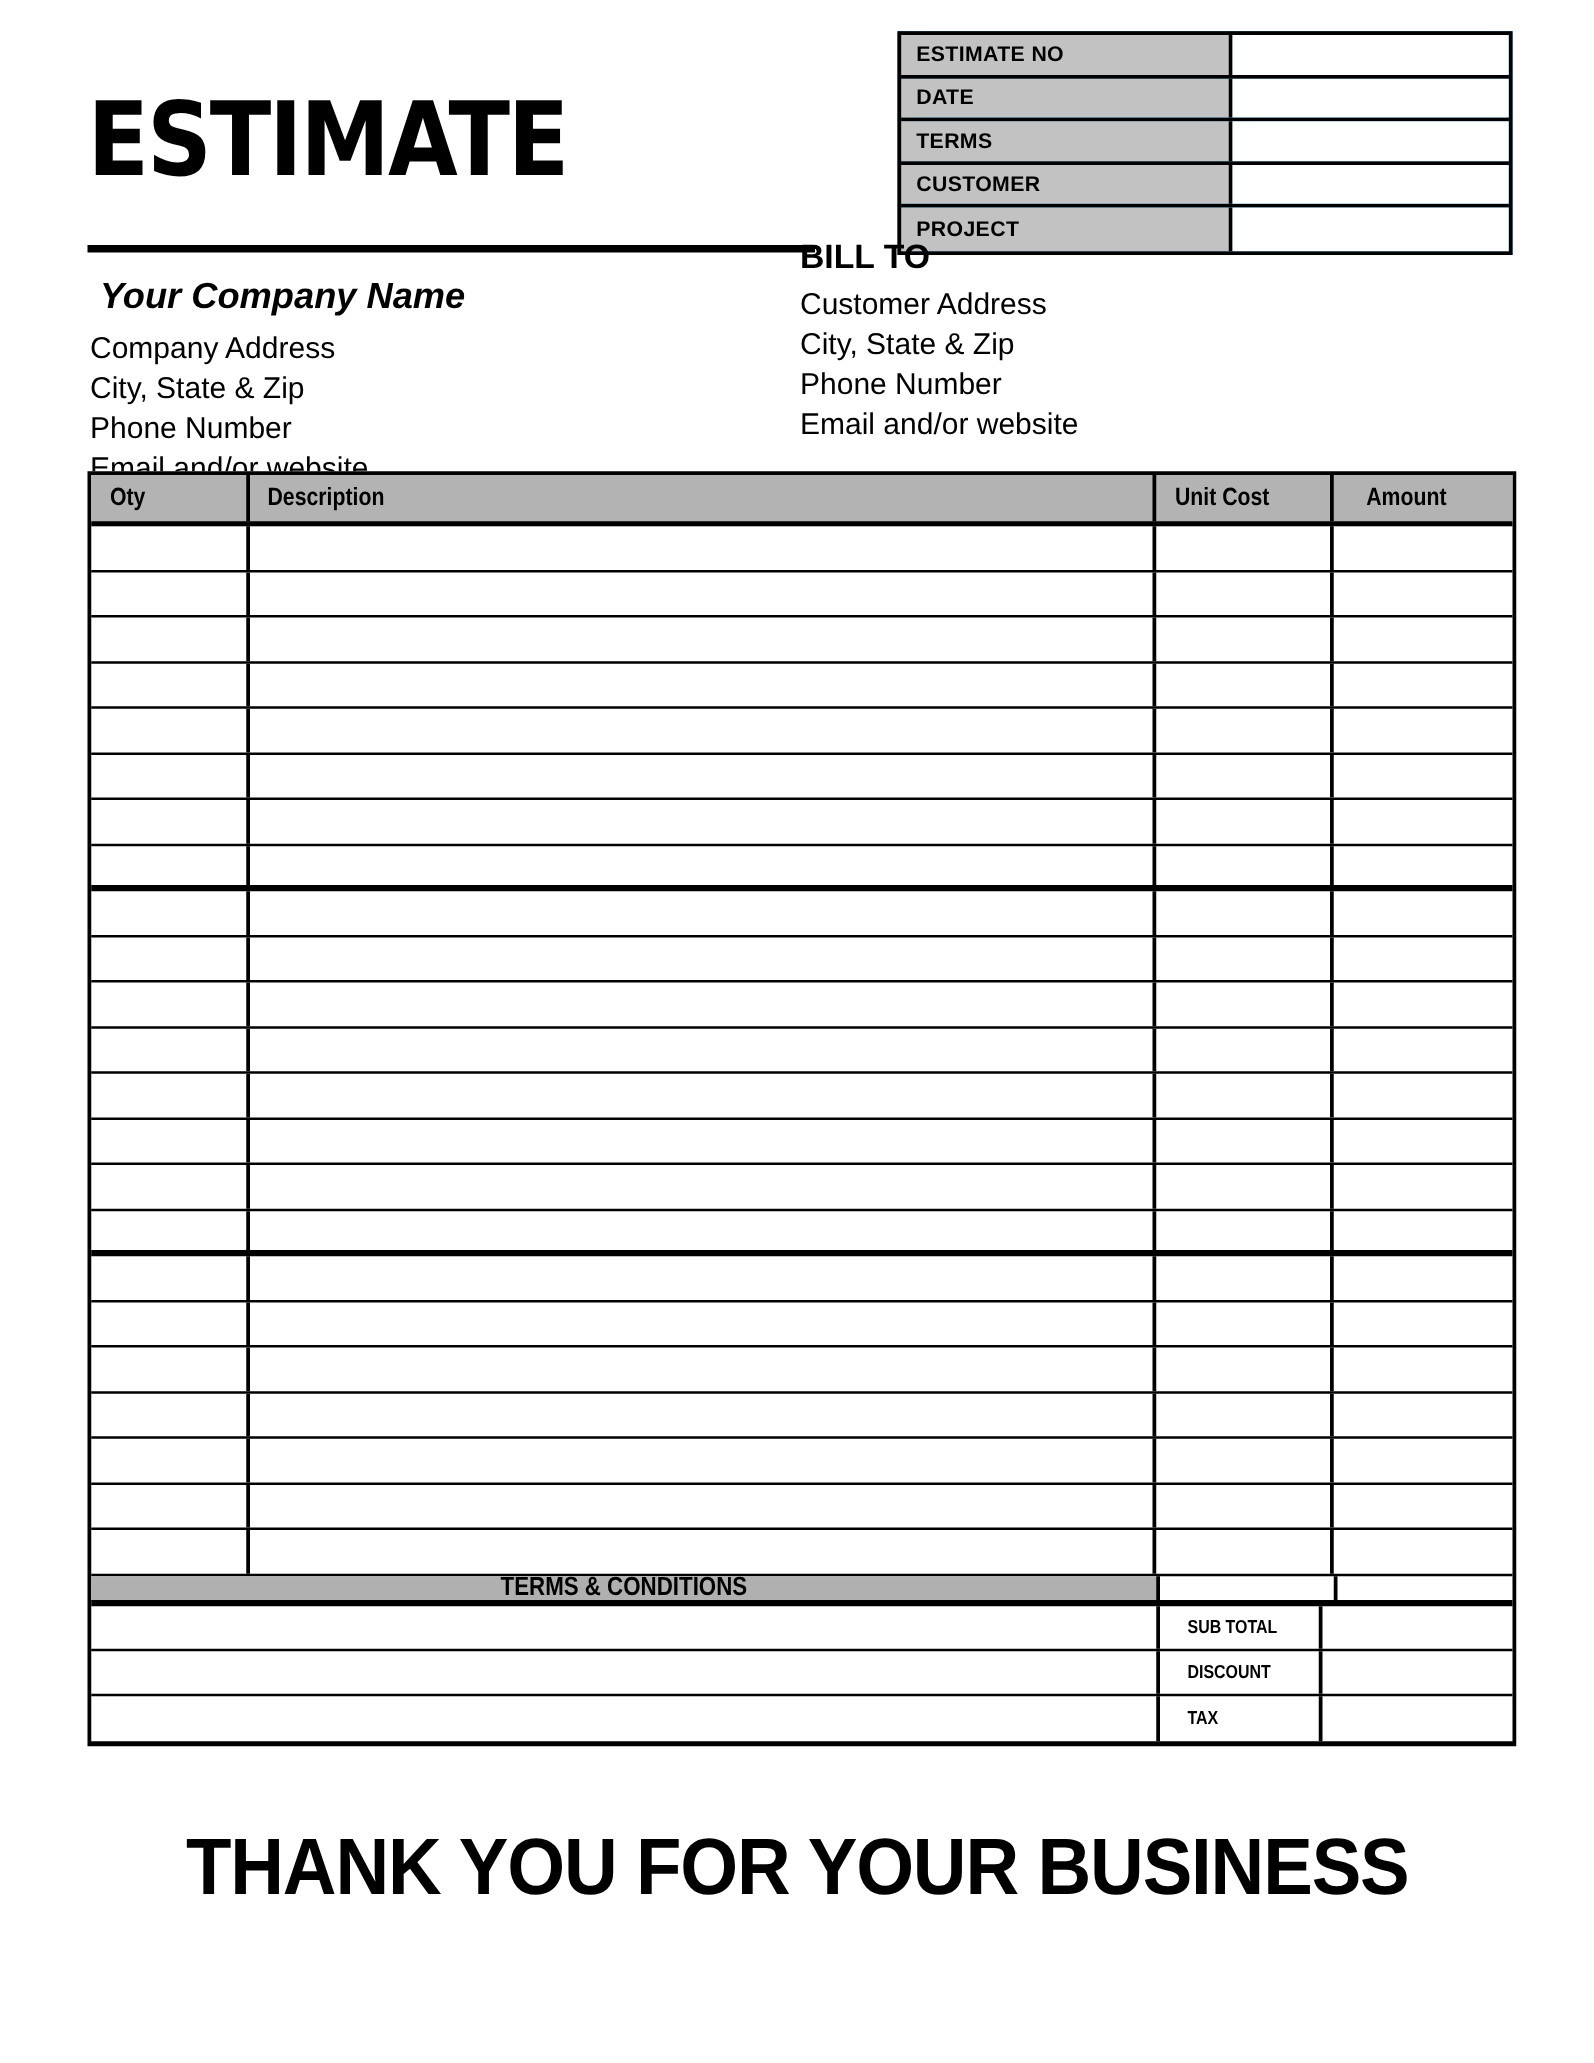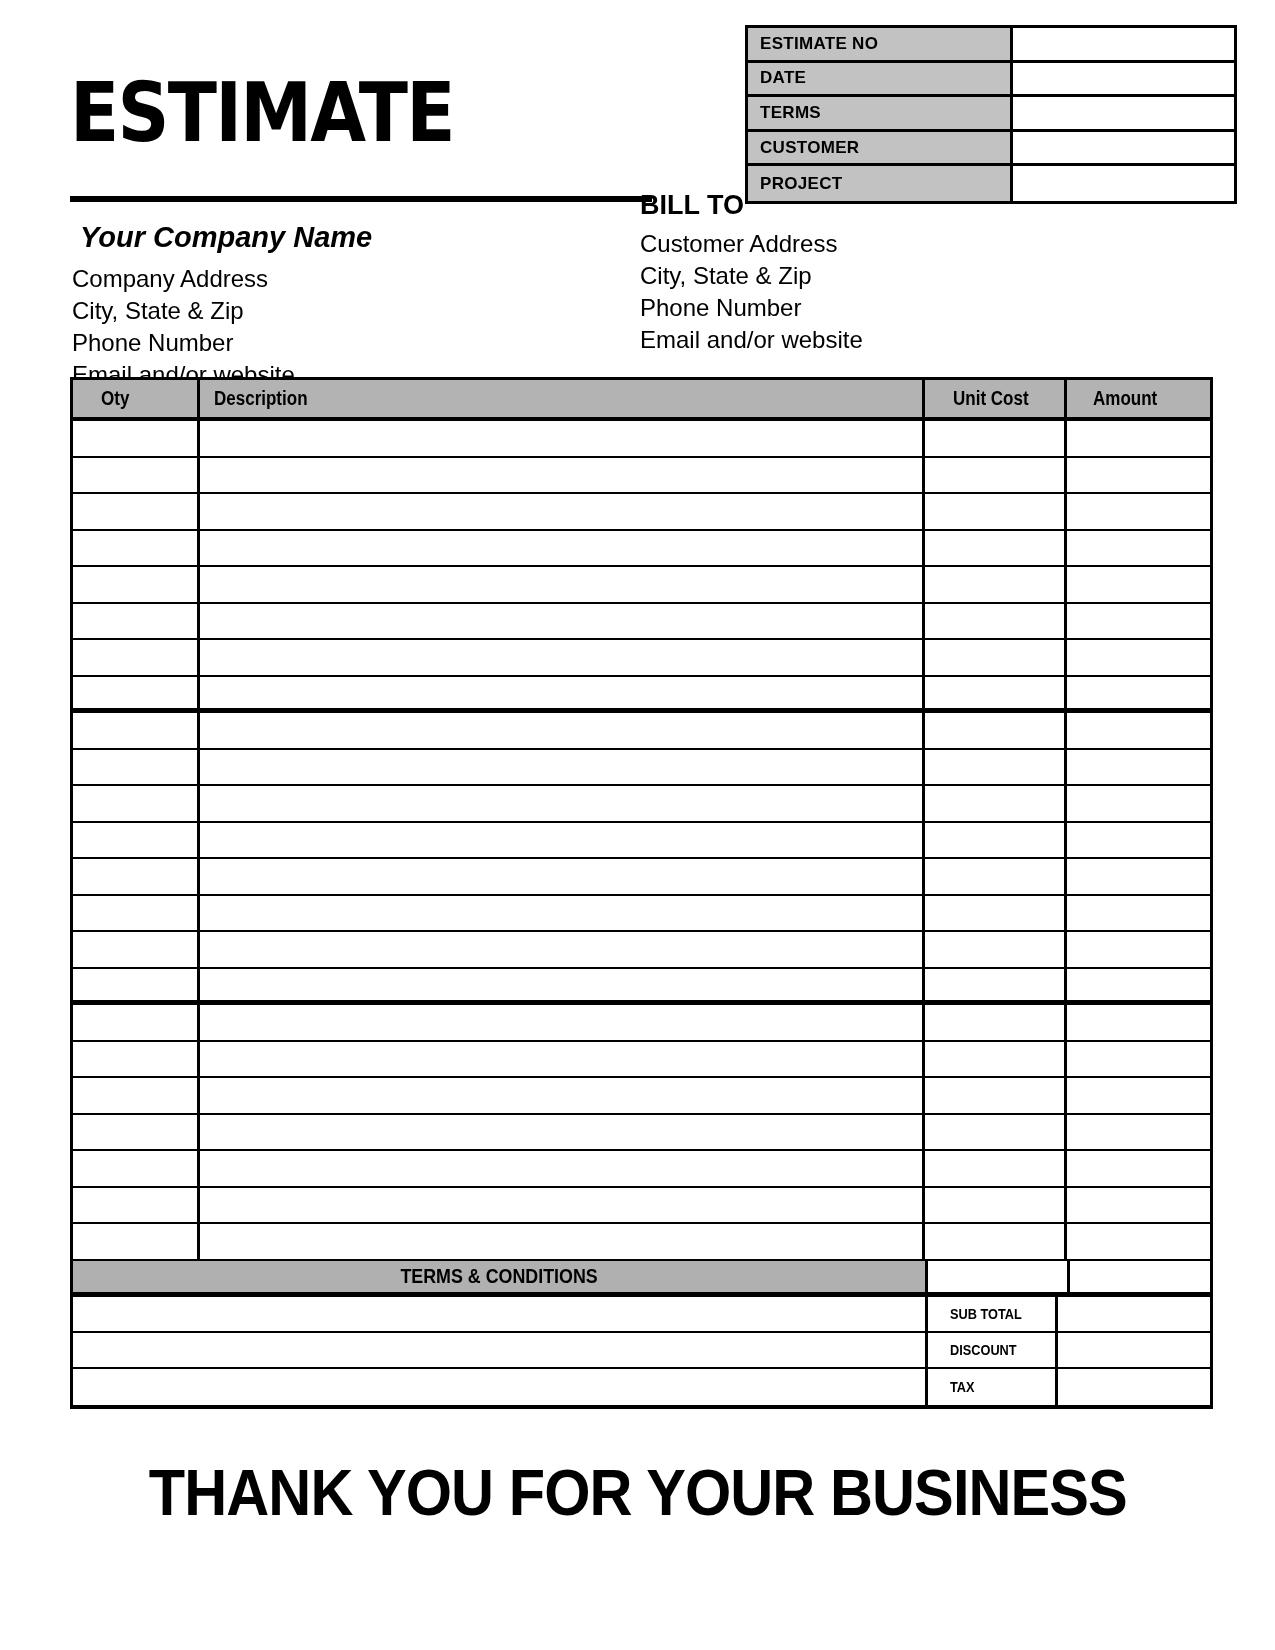--- a/index.html
+++ b/index.html
@@ -21,21 +21,21 @@
   .title-rule { position:absolute; left:70px; top:196px; width:582px; height:6px; background:var(--line); }
 
   
   .company { position:absolute; left:72px; top:202px;margin-top:19px; }
   .company-name { font-size:29px; font-weight:bold; font-style:italic; margin:0 0 9px 8px; white-space:nowrap; }
   .addr-line { font-size:24px; line-height:32px; white-space:nowrap; }
   .billto { position:absolute; left:640px; top:190px; }
   .billto-heading { font-size:27px; font-weight:bold; margin:0 0 7px 0; white-space:nowrap; }
 
   
-  .info-table { position:absolute; left:718px; top:25px; width:492px; border:3px solid var(--line); box-sizing:border-box; background:#0369a1;margin-left:27px; }
+  .info-table { position:absolute; left:718px; top:25px; width:492px; border:3px solid var(--line); box-sizing:border-box; background:#0369a1; }
   .info-row { display:flex; height:34.6px; box-sizing:border-box; border-bottom:3px solid var(--line); }
   .info-row:last-child { border-bottom:none; }
   .info-label {
     width:265px; box-sizing:border-box; border-right:3px solid var(--line);
     background:var(--info-gray); display:flex; align-items:center;
     padding-left:12px; font-weight:bold; font-size:17px; letter-spacing:0.3px;
   }
   .info-value { flex:1; background:#fff; }
 
   
@@ -43,26 +43,26 @@
     position:absolute; left:70px; top:377px; width:1143px; box-sizing:border-box;
     border:3px solid var(--line); border-bottom-width:4px; background:#fff;
   }
   .itr { display:flex; box-sizing:border-box; align-items:stretch; }
   .items-header { height:41px; background:var(--header-gray); border-bottom:4px solid var(--line); }
   .hcell { display:flex; align-items:center; font-size:20px; }
   .c-qty  { width:127px; border-right:3px solid var(--line); box-sizing:border-box; }
   .c-desc { width:725px; border-right:3px solid var(--line); box-sizing:border-box; }
   .c-unit { width:142px; border-right:3px solid var(--line); box-sizing:border-box; }
   .c-amt  { flex:1;margin-left:12px; }
-  .pad-s { padding-left:28px; } .pad-m { padding-left:14px; }
+  .pad-s { padding-left:15px; } .pad-m { padding-left:14px; }
 
   .body-row { height:36.5px; border-bottom:2px solid var(--line); }
   .body-row.thick { border-bottom:5px solid var(--line); }
 
-  .terms-row { height:36px; border-bottom:5px solid var(--line); }
+  .terms-row { height:24px; border-bottom:5px solid var(--line); }
   .terms-bar {
     width:855px; box-sizing:border-box; border-right:3px solid var(--line);
     background:var(--terms-gray); display:flex; align-items:center; justify-content:center;
   }
   .terms-label { font-size:21px; }
 
   .total-row { height:36px; border-bottom:2px solid var(--line); }
   .total-row:last-child { border-bottom:none; }
   .total-left { width:855px; box-sizing:border-box; border-right:3px solid var(--line); }
   .total-label-cell { width:130px; box-sizing:border-box; border-right:3px solid var(--line); display:flex; align-items:center; padding-left:22px; font-size:15px; }

